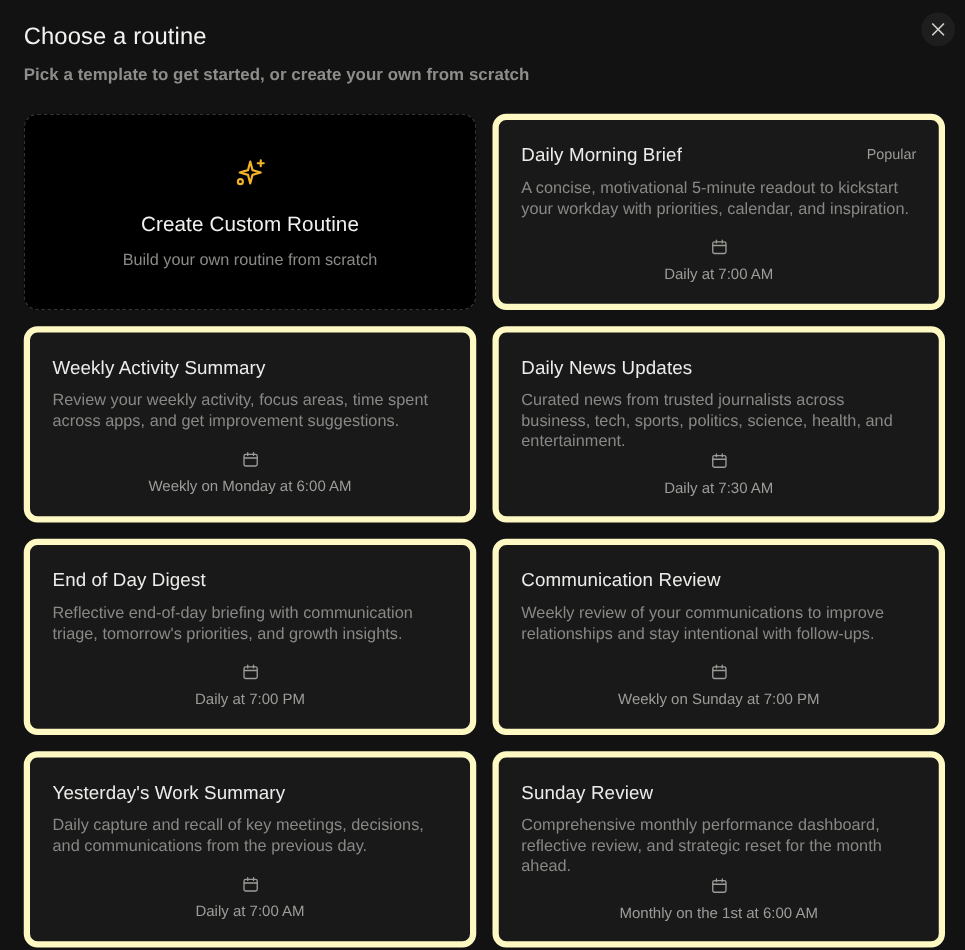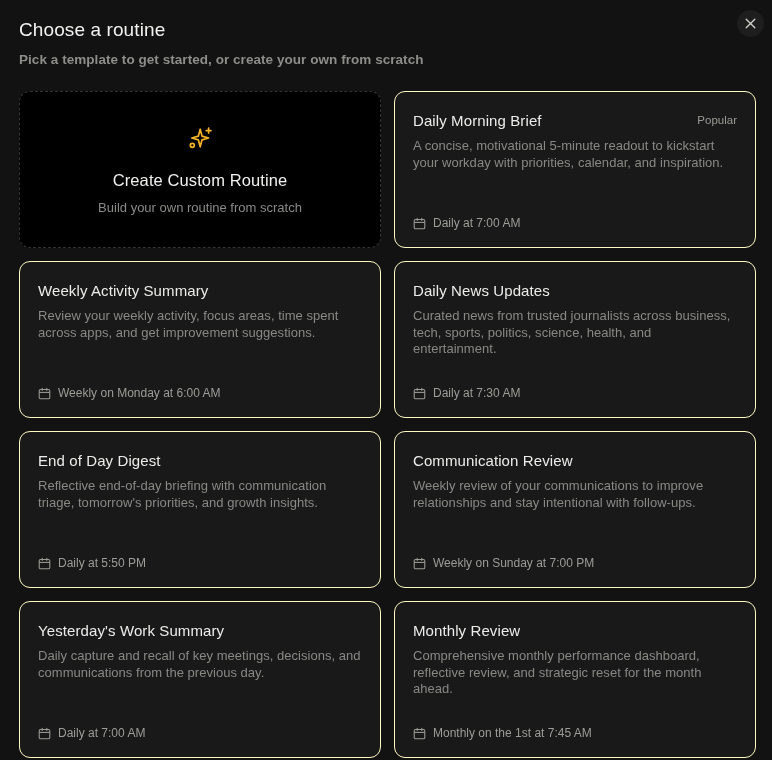--- a/index.html
+++ b/index.html
@@ -68,21 +68,21 @@
     margin-top: 22px;
     padding: 0 16px 0 19px;
     display: grid;
     grid-template-columns: 1fr 1fr;
     column-gap: 13px;
     row-gap: 13px;
   }
 
   .card {
     background: #191919;
-    border: 1px solid #fef9c3;
+    border: 5px solid #fef9c3;
     border-radius: 11px;
     position: relative;
     cursor: pointer;
   }
 
   
   .card-custom {
     background: #000000;
     border: 1px dashed #333333;
     border-radius: 11px;
@@ -160,20 +160,21 @@
   }
 
   .card-schedule {
     margin-top: auto;
     display: flex;
     align-items: center;
     gap: 7px;
     font-size: 12px;
     color: #9c9c98;
     line-height: 16px;
+    flex-direction: column;
   }
 
   .cal-icon {
     width: 13px;
     height: 13px;
     flex-shrink: 0;
     display: block;
   }
 </style>
 </head>
@@ -269,21 +270,21 @@
       </div>
       <div class="card-desc">Reflective end-of-day briefing with communication triage, tomorrow's priorities, and growth insights.</div>
       <div class="card-schedule">
         <span>
           <svg class="cal-icon" viewBox="0 0 14 14" fill="none">
             <rect x="1.3" y="2.7" width="11.4" height="10" rx="1.5" stroke="#9c9c98" stroke-width="1.15"></rect>
             <path d="M1.3 5.8 H12.7" stroke="#9c9c98" stroke-width="1.15"></path>
             <path d="M4.5 1.3 V3.6 M9.5 1.3 V3.6" stroke="#9c9c98" stroke-width="1.15" stroke-linecap="round"></path>
           </svg>
         </span>
-        <span>Daily at 5:50 PM</span>
+        <span>Daily at 7:00 PM</span>
       </div>
     </div>
 
     <div class="card card-template">
       <div class="card-head">
         <div class="card-title">Communication Review</div>
         <div class="badge"></div>
       </div>
       <div class="card-desc">Weekly review of your communications to improve relationships and stay intentional with follow-ups.</div>
       <div class="card-schedule">
@@ -311,30 +312,30 @@
             <path d="M1.3 5.8 H12.7" stroke="#9c9c98" stroke-width="1.15"></path>
             <path d="M4.5 1.3 V3.6 M9.5 1.3 V3.6" stroke="#9c9c98" stroke-width="1.15" stroke-linecap="round"></path>
           </svg>
         </span>
         <span>Daily at 7:00 AM</span>
       </div>
     </div>
 
     <div class="card card-template">
       <div class="card-head">
-        <div class="card-title">Monthly Review</div>
+        <div class="card-title">Sunday Review</div>
         <div class="badge"></div>
       </div>
       <div class="card-desc">Comprehensive monthly performance dashboard, reflective review, and strategic reset for the month ahead.</div>
       <div class="card-schedule">
         <span>
           <svg class="cal-icon" viewBox="0 0 14 14" fill="none">
             <rect x="1.3" y="2.7" width="11.4" height="10" rx="1.5" stroke="#9c9c98" stroke-width="1.15"></rect>
             <path d="M1.3 5.8 H12.7" stroke="#9c9c98" stroke-width="1.15"></path>
             <path d="M4.5 1.3 V3.6 M9.5 1.3 V3.6" stroke="#9c9c98" stroke-width="1.15" stroke-linecap="round"></path>
           </svg>
         </span>
-        <span>Monthly on the 1st at 7:45 AM</span>
+        <span>Monthly on the 1st at 6:00 AM</span>
       </div>
     </div>
 
   </div>
 </div>
 
 </body></html>

